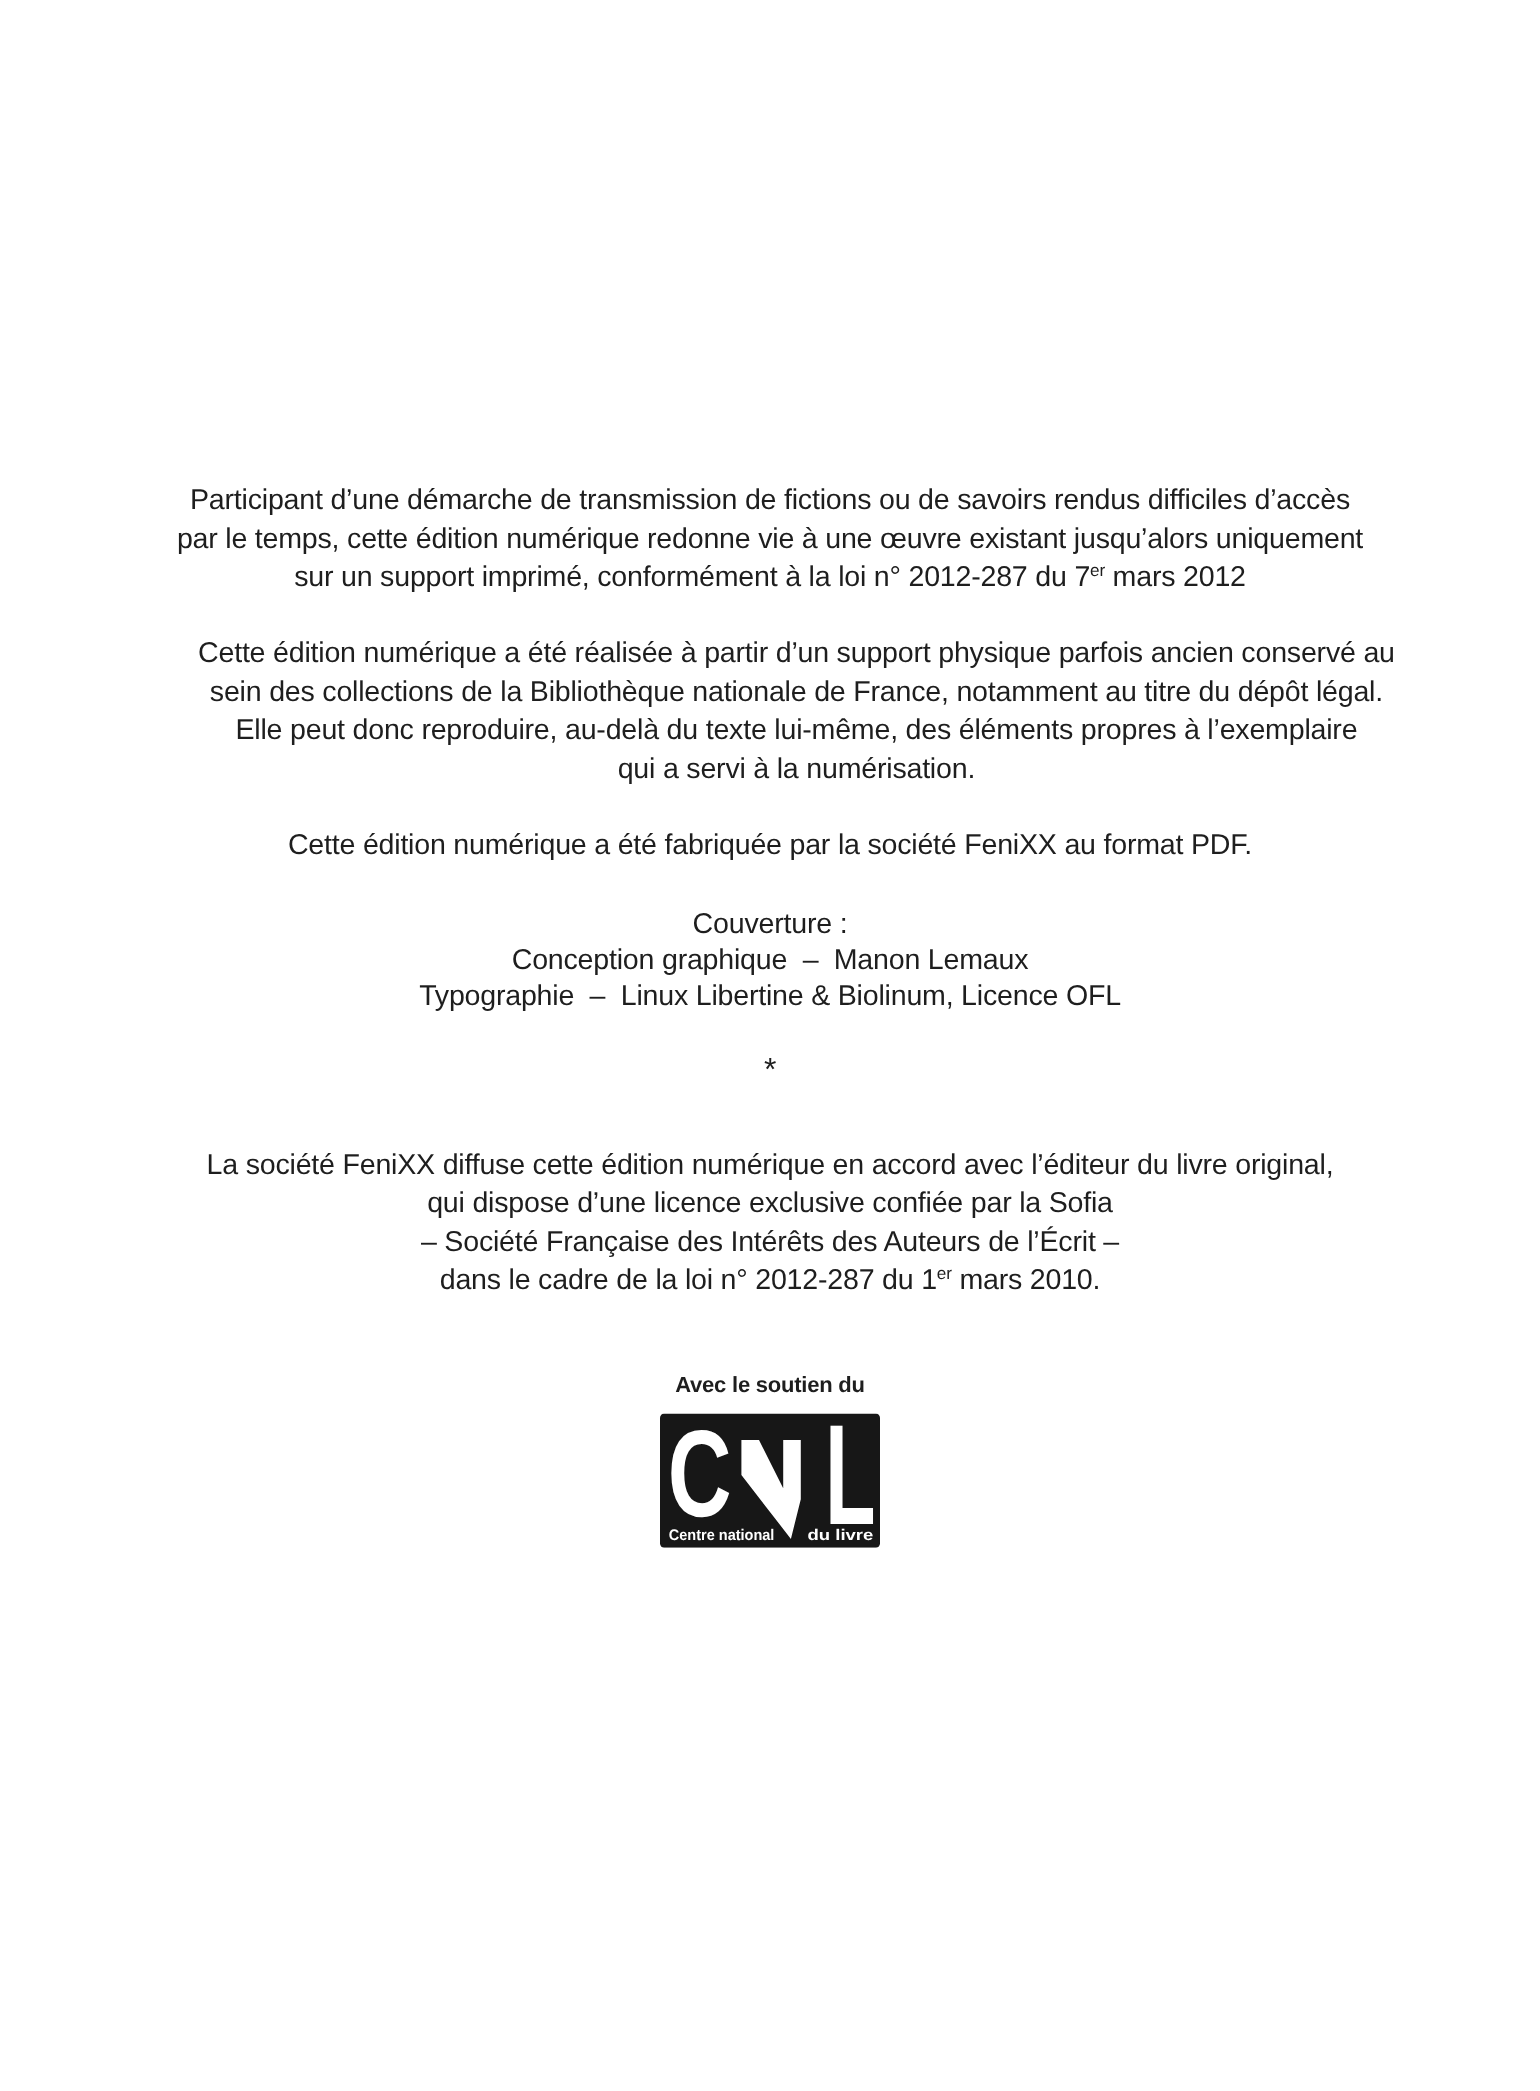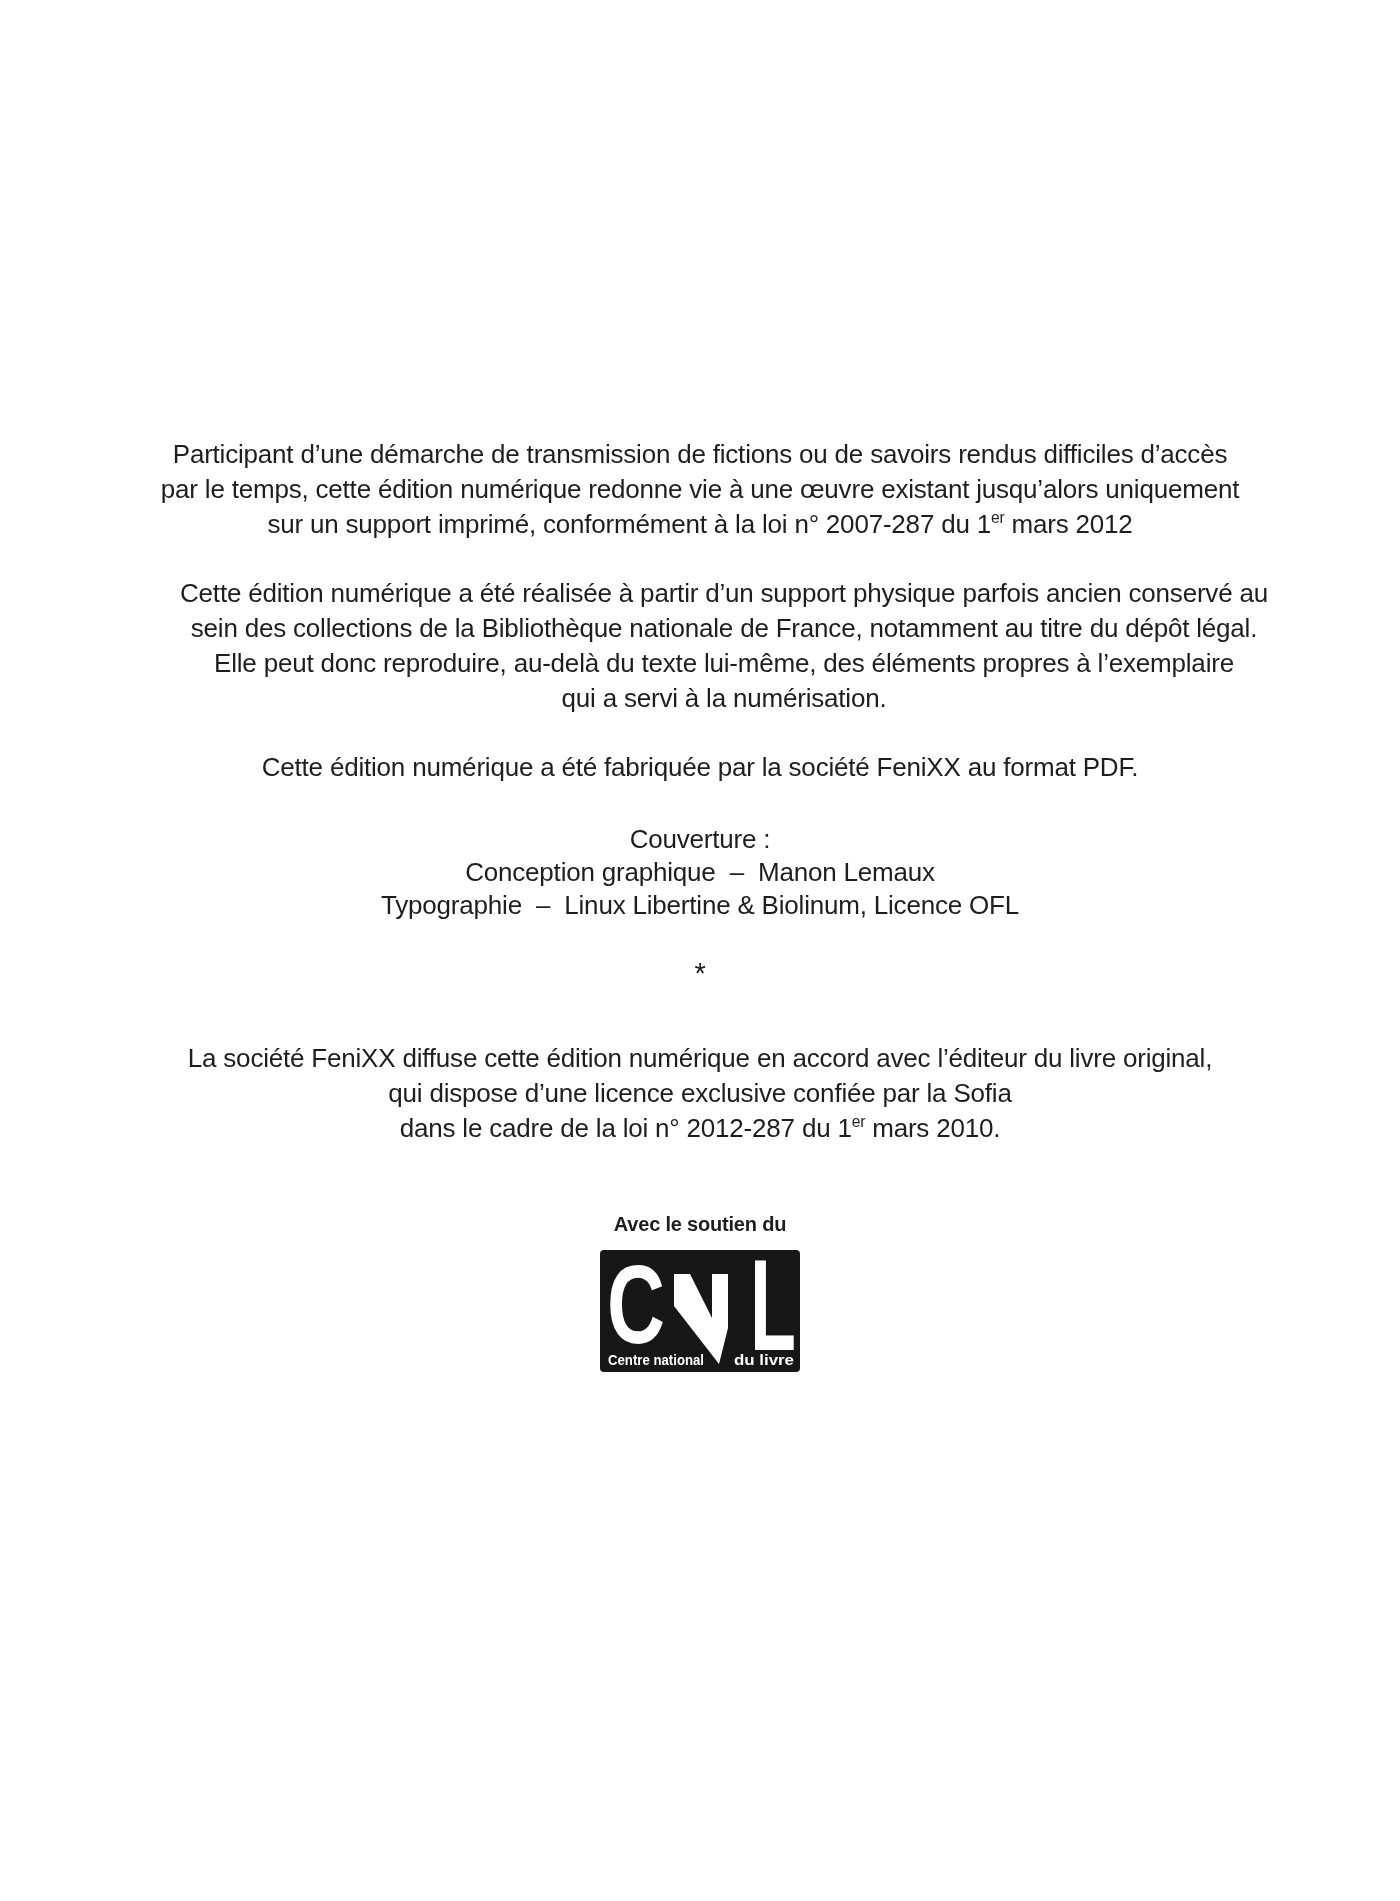--- a/index.html
+++ b/index.html
@@ -95,21 +95,21 @@
 </style>
 </head>
 <body>
 
 <div class="page">
   <section class="text-block">
 
     <p class="para para-1">
       <span class="line">Participant d’une démarche de transmission de fictions ou de savoirs rendus difficiles d’accès</span>
       <span class="line">par le temps, cette édition numérique redonne vie à une œuvre existant jusqu’alors uniquement</span>
-      <span class="line"><span>sur un support imprimé, conformément à la loi n° 2007-287 du 1</span><sup class="sup">er</sup><span> mars 2012</span></span>
+      <span class="line"><span>sur un support imprimé, conformément à la loi n° 2012-287 du 7</span><sup class="sup">er</sup><span> mars 2012</span></span>
     </p>
 
     <p class="para para-2">
       <span class="line">Cette édition numérique a été réalisée à partir d’un support physique parfois ancien conservé au</span>
       <span class="line">sein des collections de la Bibliothèque nationale de France, notamment au titre du dépôt légal.</span>
       <span class="line">Elle peut donc reproduire, au-delà du texte lui-même, des éléments propres à l’exemplaire</span>
       <span class="line">qui a servi à la numérisation.</span>
     </p>
 
     <p class="para para-3">
@@ -122,20 +122,21 @@
       <span class="line">Typographie  –  Linux Libertine &amp; Biolinum, Licence OFL</span>
     </p>
 
     <p class="para separator">
       <span class="line">*</span>
     </p>
 
     <p class="para para-5">
       <span class="line">La société FeniXX diffuse cette édition numérique en accord avec l’éditeur du livre original,</span>
       <span class="line">qui dispose d’une licence exclusive confiée par la Sofia</span>
+      <span class="line">– Société Française des Intérêts des Auteurs de l’Écrit –</span>
       <span class="line"><span>dans le cadre de la loi n° 2012-287 du 1</span><sup class="sup">er</sup><span> mars 2010.</span></span>
     </p>
 
     <div class="support-block">
       <span class="support-caption">Avec le soutien du</span>
 
       <svg class="cnl" width="200" height="122" viewBox="0 0 200 122" aria-hidden="true">
         <rect x="0" y="0" width="200" height="122" rx="4" class="cnl-bg"></rect>
         <text x="7" y="93" class="cnl-letter" font-size="112" textLength="58" lengthAdjust="spacingAndGlyphs">C</text>
         <polygon class="cnl-n" points="74,24 90,24 112,68 112,24 128,24 128,78 119,114 74,56"></polygon>

